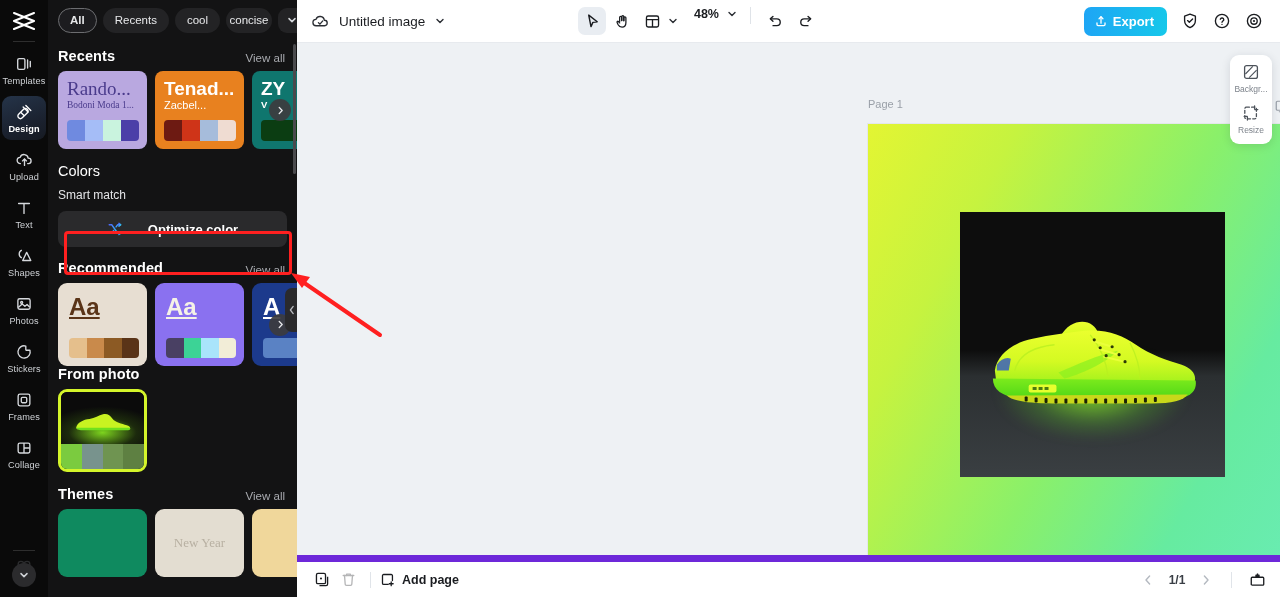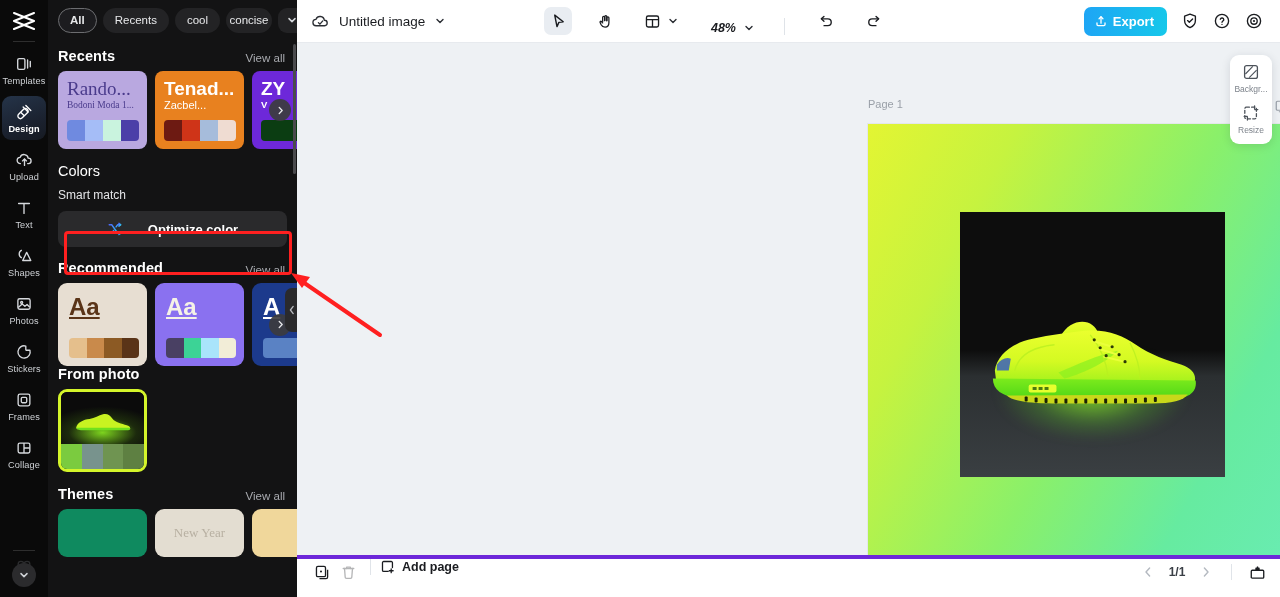--- a/index.html
+++ b/index.html
@@ -143,21 +143,21 @@
   }
   .pc-shoe {
     position: absolute; left: 50%; top: 56%; transform: translate(-50%,-50%);
     width: 62px; height: 26px;
   }
   .pcard .pc-sw { display: flex; height: 25px; }
   .pcard .pc-sw i { flex: 1 1 0; }
 
   
   .tcard {
-    width: 89px; height: 48px; border-radius: 9px; flex: 0 0 auto; cursor: pointer;
+    width: 89px; height: 68px; border-radius: 9px; flex: 0 0 auto; cursor: pointer;
     display: flex; align-items: center; justify-content: center;
     font-size: 13px;
   }
 
   
   .colors-head { padding: 14px 10px 0 10px; }
   .colors-title { font-size: 14.5px; font-weight: normal; color: #fff; }
   .smart-match { font-size: 12px; color: #e4e5e8; padding: 9px 10px 0 10px; }
   .optimize-wrap { padding: 9px 10px 0 10px; }
   .optimize-btn {
@@ -192,21 +192,21 @@
   
   .main { flex: 1 1 auto; display: flex; flex-direction: column; background: #eef1f4; min-width: 0; }
 
   .topbar {
     height: 43px; background: #ffffff; display: flex; align-items: center;
     padding: 0 12px 0 14px; gap: 0; border-bottom: 1px solid #e7eaee;
     flex: 0 0 43px;
   }
   .tb-left { display: flex; align-items: center; gap: 9px; }
   .doc-title { font-size: 13.5px; color: #1a1c20; }
-  .tb-center { margin-left: auto; margin-right: auto; display: flex; align-items: flex-end; gap: 19px; font-style: italic; }
+  .tb-center { margin-left: auto; margin-right: auto; display: flex; align-items: flex-start; gap: 2px; }
   .tb-btn {
     width: 28px; height: 28px; border-radius: 7px;
     display: flex; align-items: center; justify-content: center; cursor: pointer;
   }
   .tb-btn.active { background: #e9edf2; }
   .tb-combo { display: flex; align-items: center; gap: 1px; cursor: pointer; padding-right: 2px; }
   .zoom-val { font-size: 12.5px; color: #1a1c20; font-weight: bold; min-width: 26px; text-align: center; }
   .tb-divider { width: 1px; height: 17px; background: #dfe3e8; margin: 0 8px; }
   .tb-right { display: flex; align-items: center; gap: 4px; margin-left: auto; }
   .export-btn {
@@ -247,22 +247,22 @@
     position: absolute; right: 8px; top: 12px;
     width: 42px; border-radius: 9px; background: #ffffff;
     box-shadow: 0 2px 10px rgba(20,30,45,.13);
     padding: 8px 0 9px; display: flex; flex-direction: column; align-items: center; gap: 10px;
     z-index: 10;
   }
   .rd-item { display: flex; flex-direction: column; align-items: center; gap: 3px; cursor: pointer; width: 100%; }
   .rd-lab { font-size: 8.5px; color: #7d838b; max-width: 40px; overflow:hidden; white-space: nowrap; text-align: center; }
 
   .bottombar {
-    height: 42px; background: #ffffff; border-top: 4px solid #6d28d9;
-    display: flex; align-items: flex-start; padding: 0 10px 0 12px; flex: 0 0 42px;
+    height: 42px; background: #ffffff; border-top: 7px solid #6d28d9;
+    display: flex; align-items: center; padding: 0 10px 0 12px; flex: 0 0 42px;
   }
   .bb-btn { width: 26px; height: 26px; display: flex; align-items: center; justify-content: center; cursor: pointer; border-radius: 5px; }
   .bb-divider { width: 1px; height: 16px; background: #e0e4e9; margin: 0 9px; }
   .addpage { display: flex; align-items: center; gap: 6px; cursor: pointer; }
   .addpage-lab { font-size: 12.5px; color: #1a1c20; font-weight: bold; }
   .bb-right { margin-left: auto; display: flex; align-items: center; gap: 3px; }
   .page-ind { font-size: 12px; color: #3a3f46; font-weight: bold; min-width: 26px; text-align: center; }
 
   svg { display: block; }
 </style>
@@ -453,21 +453,21 @@
           <div class="rcard" style="background:#e8811f">
             <div class="rc-t1" style="color:#ffffff;font-weight:bold">Tenad...</div>
             <div class="rc-t2" style="color:#ffffff;font-size:11px">Zacbel...</div>
             <div class="rc-sw">
               <i style="background:#6d1a12"></i>
                 <i style="background:#cf3418"></i>
                 <i style="background:#a6bcdb"></i>
                 <i style="background:#efdcd2"></i>
             </div>
           </div>
-          <div class="rcard" style="background:#6d28d9">
+          <div class="rcard" style="background:#0f766e">
             <div class="rc-t1" style="color:#ffffff;font-weight:bold">ZY</div>
             <div class="rc-t2" style="color:#ffffff;font-weight:bold">V</div>
             <div class="rc-sw">
               <i style="background:#0b3d12"></i>
                 <i style="background:#0b3d12"></i>
             </div>
           </div>
         </div>
         <div class="row-next">
           <svg width="11" height="11" viewBox="0 0 12 12">

